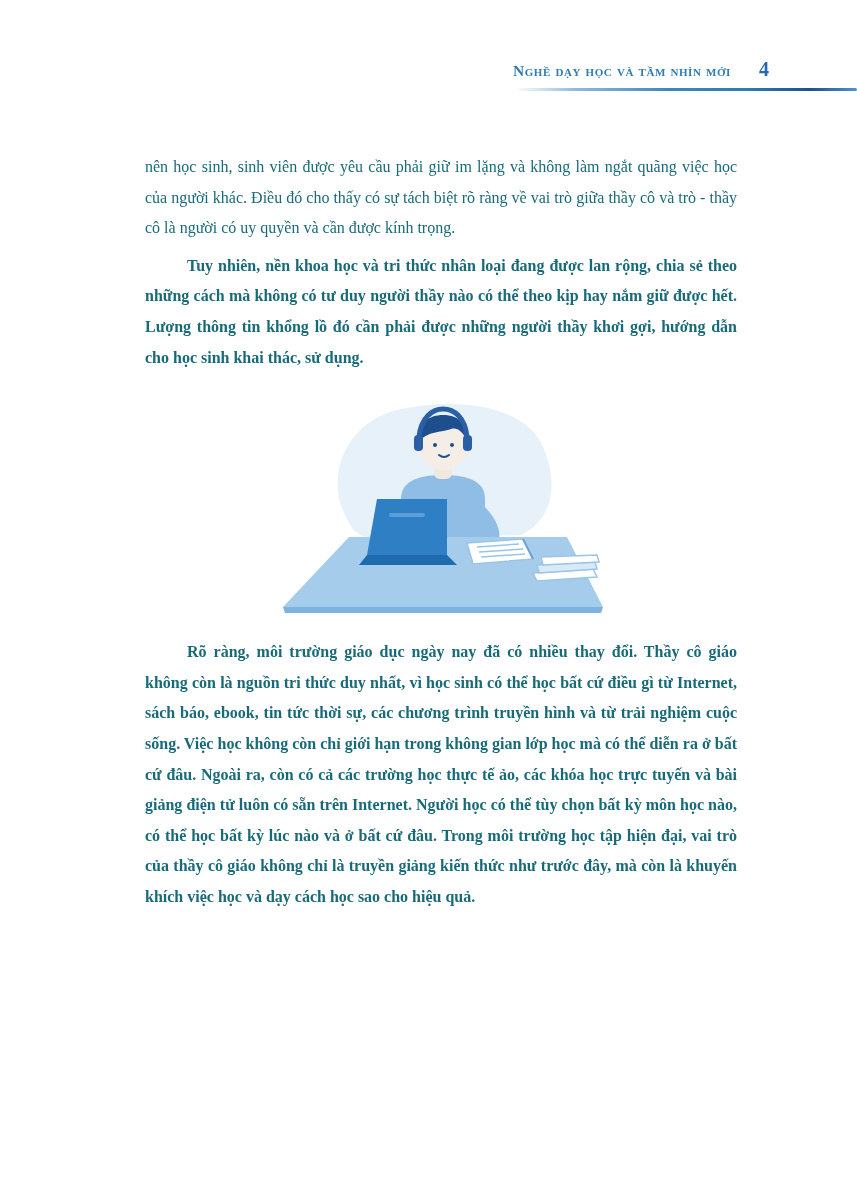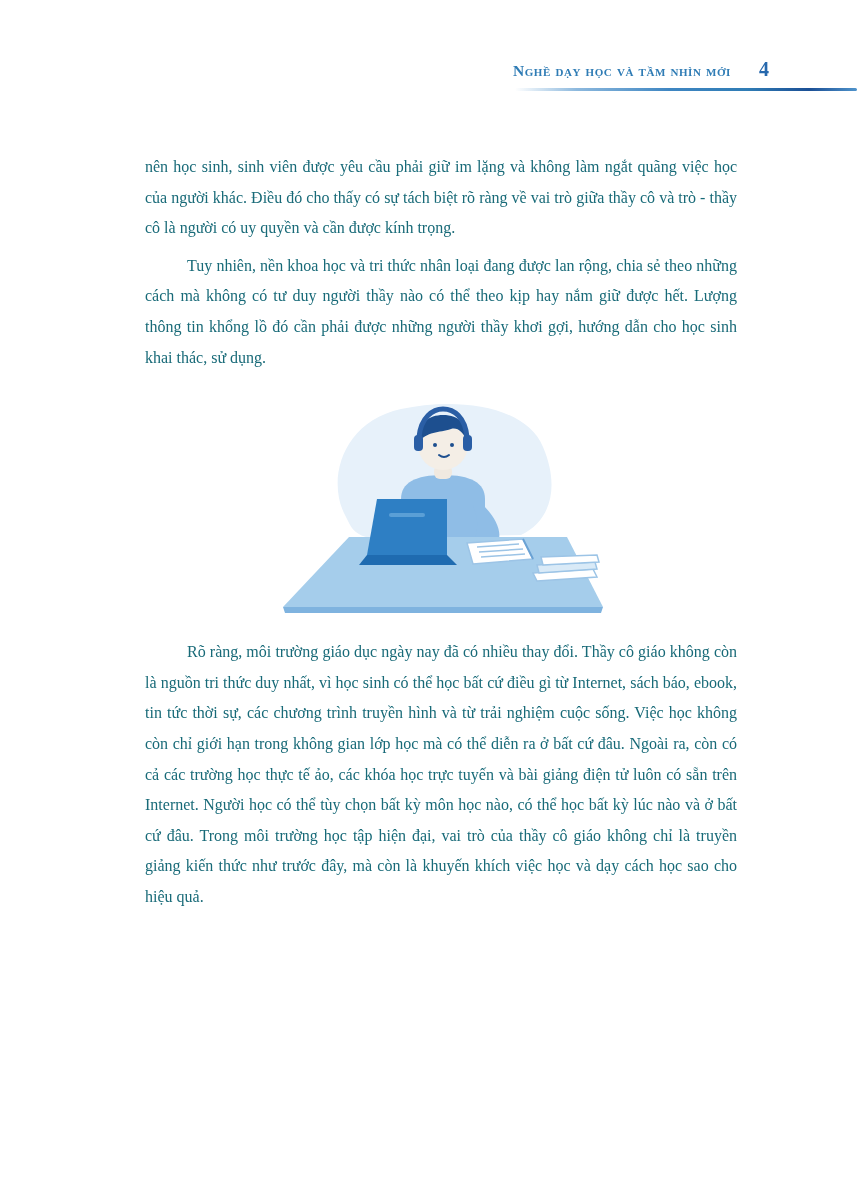--- a/index.html
+++ b/index.html
@@ -59,21 +59,21 @@
   .content {
     position: absolute;
     left: 145px; top: 152px;
     width: 592px;
     color: #186a78;
     font-size: 16px;
     line-height: 30.6px;
     text-align: justify;
   }
   .content p { margin-bottom: 7px; }
-  .content p.indented { text-indent: 42px; }
+  .content p.indented { text-indent: 42px; font-weight: bold; }
 
   
   .illustration-wrap {
     display: flex;
     justify-content: center;
     margin: 14px 0 18px 0;
   }
 </style>
 </head>
 <body>

